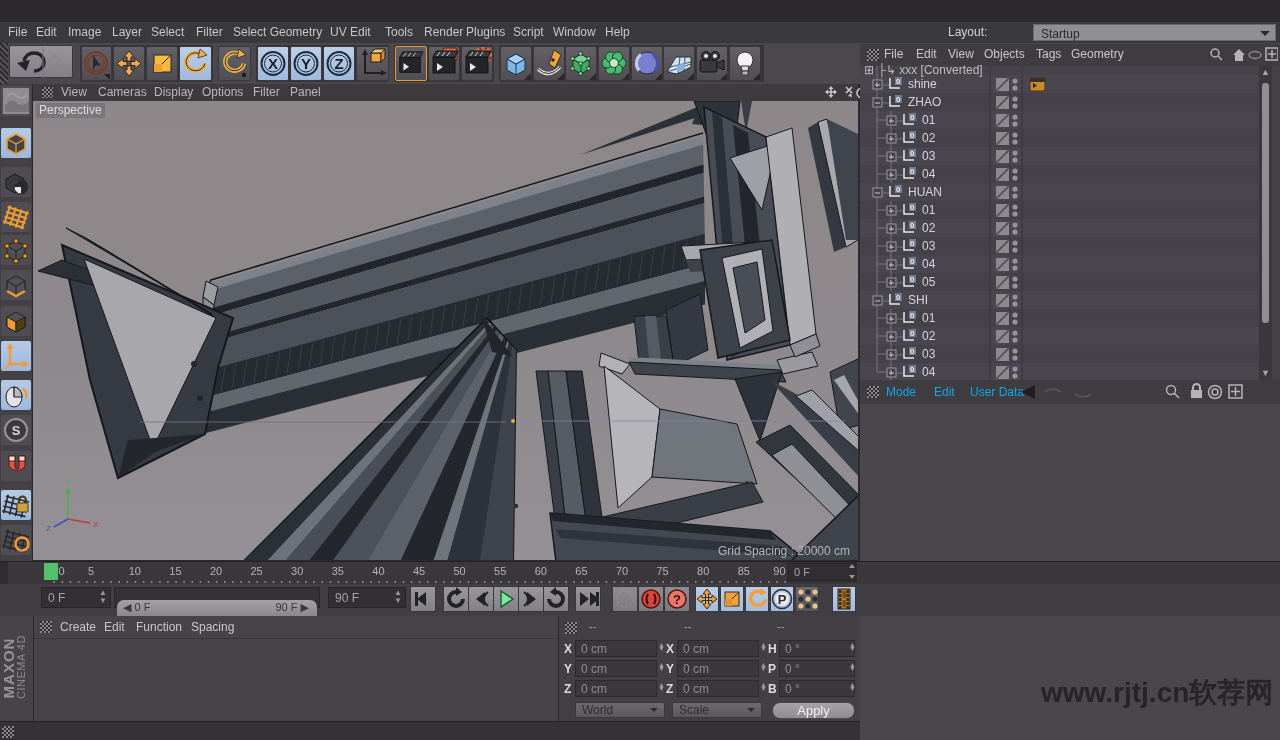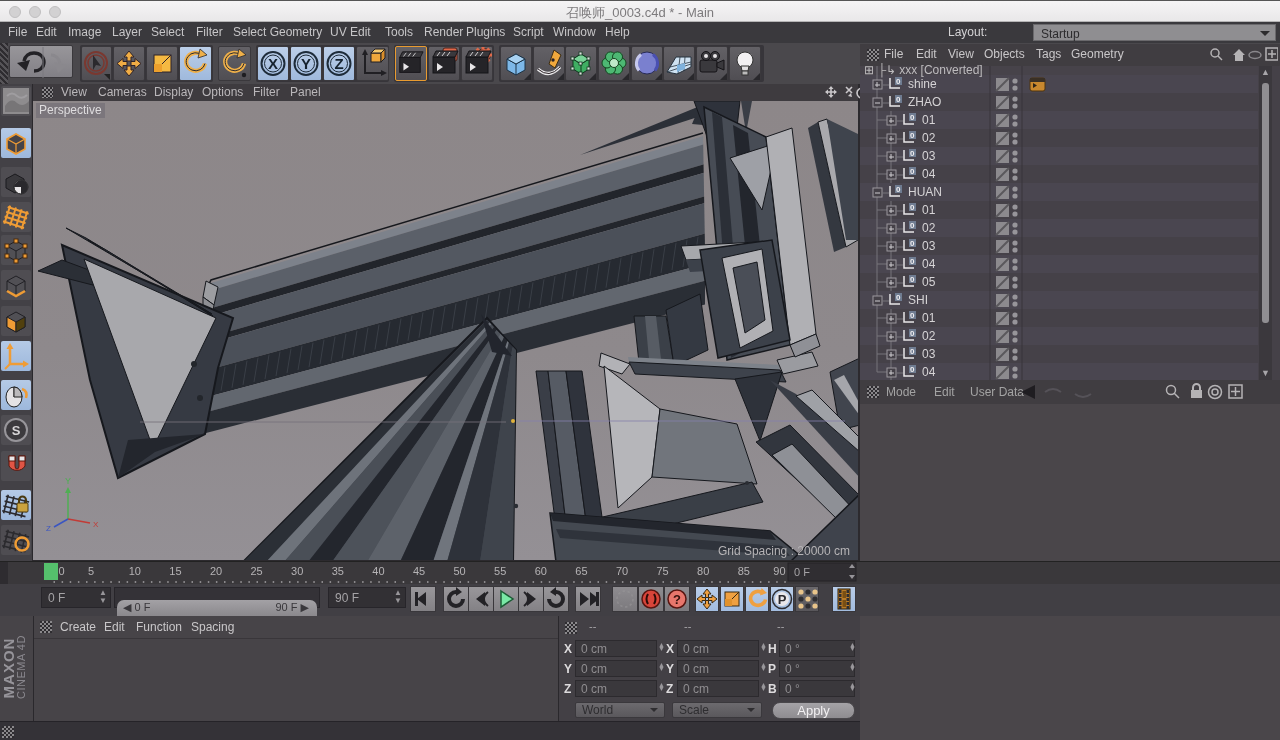--- a/index.html
+++ b/index.html
@@ -27,21 +27,21 @@
 #vphead{left:33px;top:84px;width:825px;height:17px;background:#3e3b3f;color:#bab7ba;font-size:12px;}
 #vphead span{position:absolute;top:1px;}
 #viewport{left:33px;top:101px;width:825px;height:459px;background:linear-gradient(#8d8789 0%,#8e898c 55%,#949095 100%);}
 #leftdock{left:0;top:84px;width:33px;height:637px;background:#434146;border-right:1px solid #2a282c;}
 .dbtn{position:absolute;left:1px;width:30px;height:30px;background:#4f4d52;border-radius:2px;}
 .dbtn.lit{background:linear-gradient(#b5cae6,#9db8dc);}
 
 #ompanel{left:860px;top:44px;width:420px;height:22px;background:#403d41;color:#c9c7c9;font-size:12px;}
 #ompanel span{position:absolute;top:3px;}
 #omtree{left:860px;top:66px;width:420px;height:314px;background:#454148;}
-#attrhead{left:860px;top:380px;width:420px;height:24px;background:#403d41;color:#a3a3a3;font-size:12px;}
+#attrhead{left:860px;top:380px;width:420px;height:24px;background:#403d41;color:#0ea5e9;font-size:12px;}
 #attrhead span{position:absolute;top:5px;}
 #attrbody{left:860px;top:404px;width:420px;height:336px;background:#4a464a;}
 #watermark{position:absolute;left:1041px;top:674px;font-size:28px;font-weight:bold;color:#262428;letter-spacing:0px;}
 
 #ruler{left:0;top:561px;width:1280px;height:23px;background:#3a383b;border-top:1px solid #222;}
 #transport{left:0;top:584px;width:1280px;height:32px;background:#413f44;}
 .fld{position:absolute;background:#323034;border:1px solid #27252a;color:#a5a3a6;font-size:12px;}
 .pbtn{position:absolute;top:2px;width:26px;height:26px;background:linear-gradient(#99979b,#838185);border:1px solid #39373b;}
 
 #matpanel{left:0;top:616px;width:860px;height:105px;background:#474448;}
@@ -49,26 +49,20 @@
 #coordpanel{left:558px;top:616px;width:302px;height:105px;background:#434045;border-left:1px solid #2a282c;}
 #botstrip{left:0;top:721px;width:860px;height:19px;background:#343237;border-top:1px solid #252328;}
 .grip{background:repeating-conic-gradient(#8a888b 0% 25%,#2e2c30 0% 50%) 0 0/4px 4px;}
 .lbl{color:#dddbdd;font-weight:bold;font-size:12px;}
 .cfld{position:absolute;height:17px;background:#3a383c;border:1px solid #2c2a2e;color:#8f8d90;font-size:12px;}
 .stp{position:absolute;width:7px;color:#98969a;font-size:7px;line-height:4px;}
 </style>
 </head>
 <body>
 <div id="app">
-<div id="titlebar" class="abs">
-  <div class="tl" style="left:9px"></div>
-      <div class="tl" style="left:29px"></div>
-      <div class="tl" style="left:49px"></div>
-  <div id="titletext">召唤师_0003.c4d * - Main</div>
-</div>
 <div id="menubar" class="abs">
   <span style="left:8px">File</span>
       <span style="left:36px">Edit</span>
       <span style="left:68px">Image</span>
       <span style="left:112px">Layer</span>
       <span style="left:151px">Select</span>
       <span style="left:196px">Filter</span>
       <span style="left:233px">Select Geometry</span>
       <span style="left:330px">UV Edit</span>
       <span style="left:385px">Tools</span>
@@ -936,20 +930,21 @@
         <circle cx="200" cy="9" r="6.5" fill="none" stroke="#b5b3b5" stroke-width="1.5"></circle>
         <circle cx="200" cy="9" r="3" fill="none" stroke="#b5b3b5" stroke-width="1.5"></circle>
         <g>
           <rect x="214" y="2" width="13" height="13" fill="none" stroke="#b5b3b5" stroke-width="1.5"></rect>
           <line x1="220.5" y1="4" x2="220.5" y2="13" stroke="#b5b3b5" stroke-width="1.5"></line>
           <line x1="216" y1="8.5" x2="225" y2="8.5" stroke="#b5b3b5" stroke-width="1.5"></line>
         </g>
       </svg>
 </div>
 <div id="attrbody" class="abs"></div>
+<div id="watermark">www.rjtj.cn软荐网</div>
 <div id="ruler" class="abs">
       <svg width="1280" height="23" style="position:absolute;left:0;top:0">
         <rect x="0" y="0" width="1280" height="23" fill="#3a383b"></rect>
         <rect x="0" y="0" width="8" height="23" fill="#2e2c30"></rect>
         <rect x="44" y="1" width="14" height="17" fill="#55c06c"></rect>
         <text x="58.5" y="13" font-size="11" fill="#b5b3b5" font-family="Liberation Sans">0</text>
         <rect x="53.5" y="19" width="1.5" height="2" fill="#8a888b"></rect>
         <rect x="61.6" y="19" width="1.5" height="2" fill="#8a888b"></rect>
         <rect x="69.7" y="19" width="1.5" height="2" fill="#8a888b"></rect>
         <rect x="77.9" y="19" width="1.5" height="2" fill="#8a888b"></rect>

